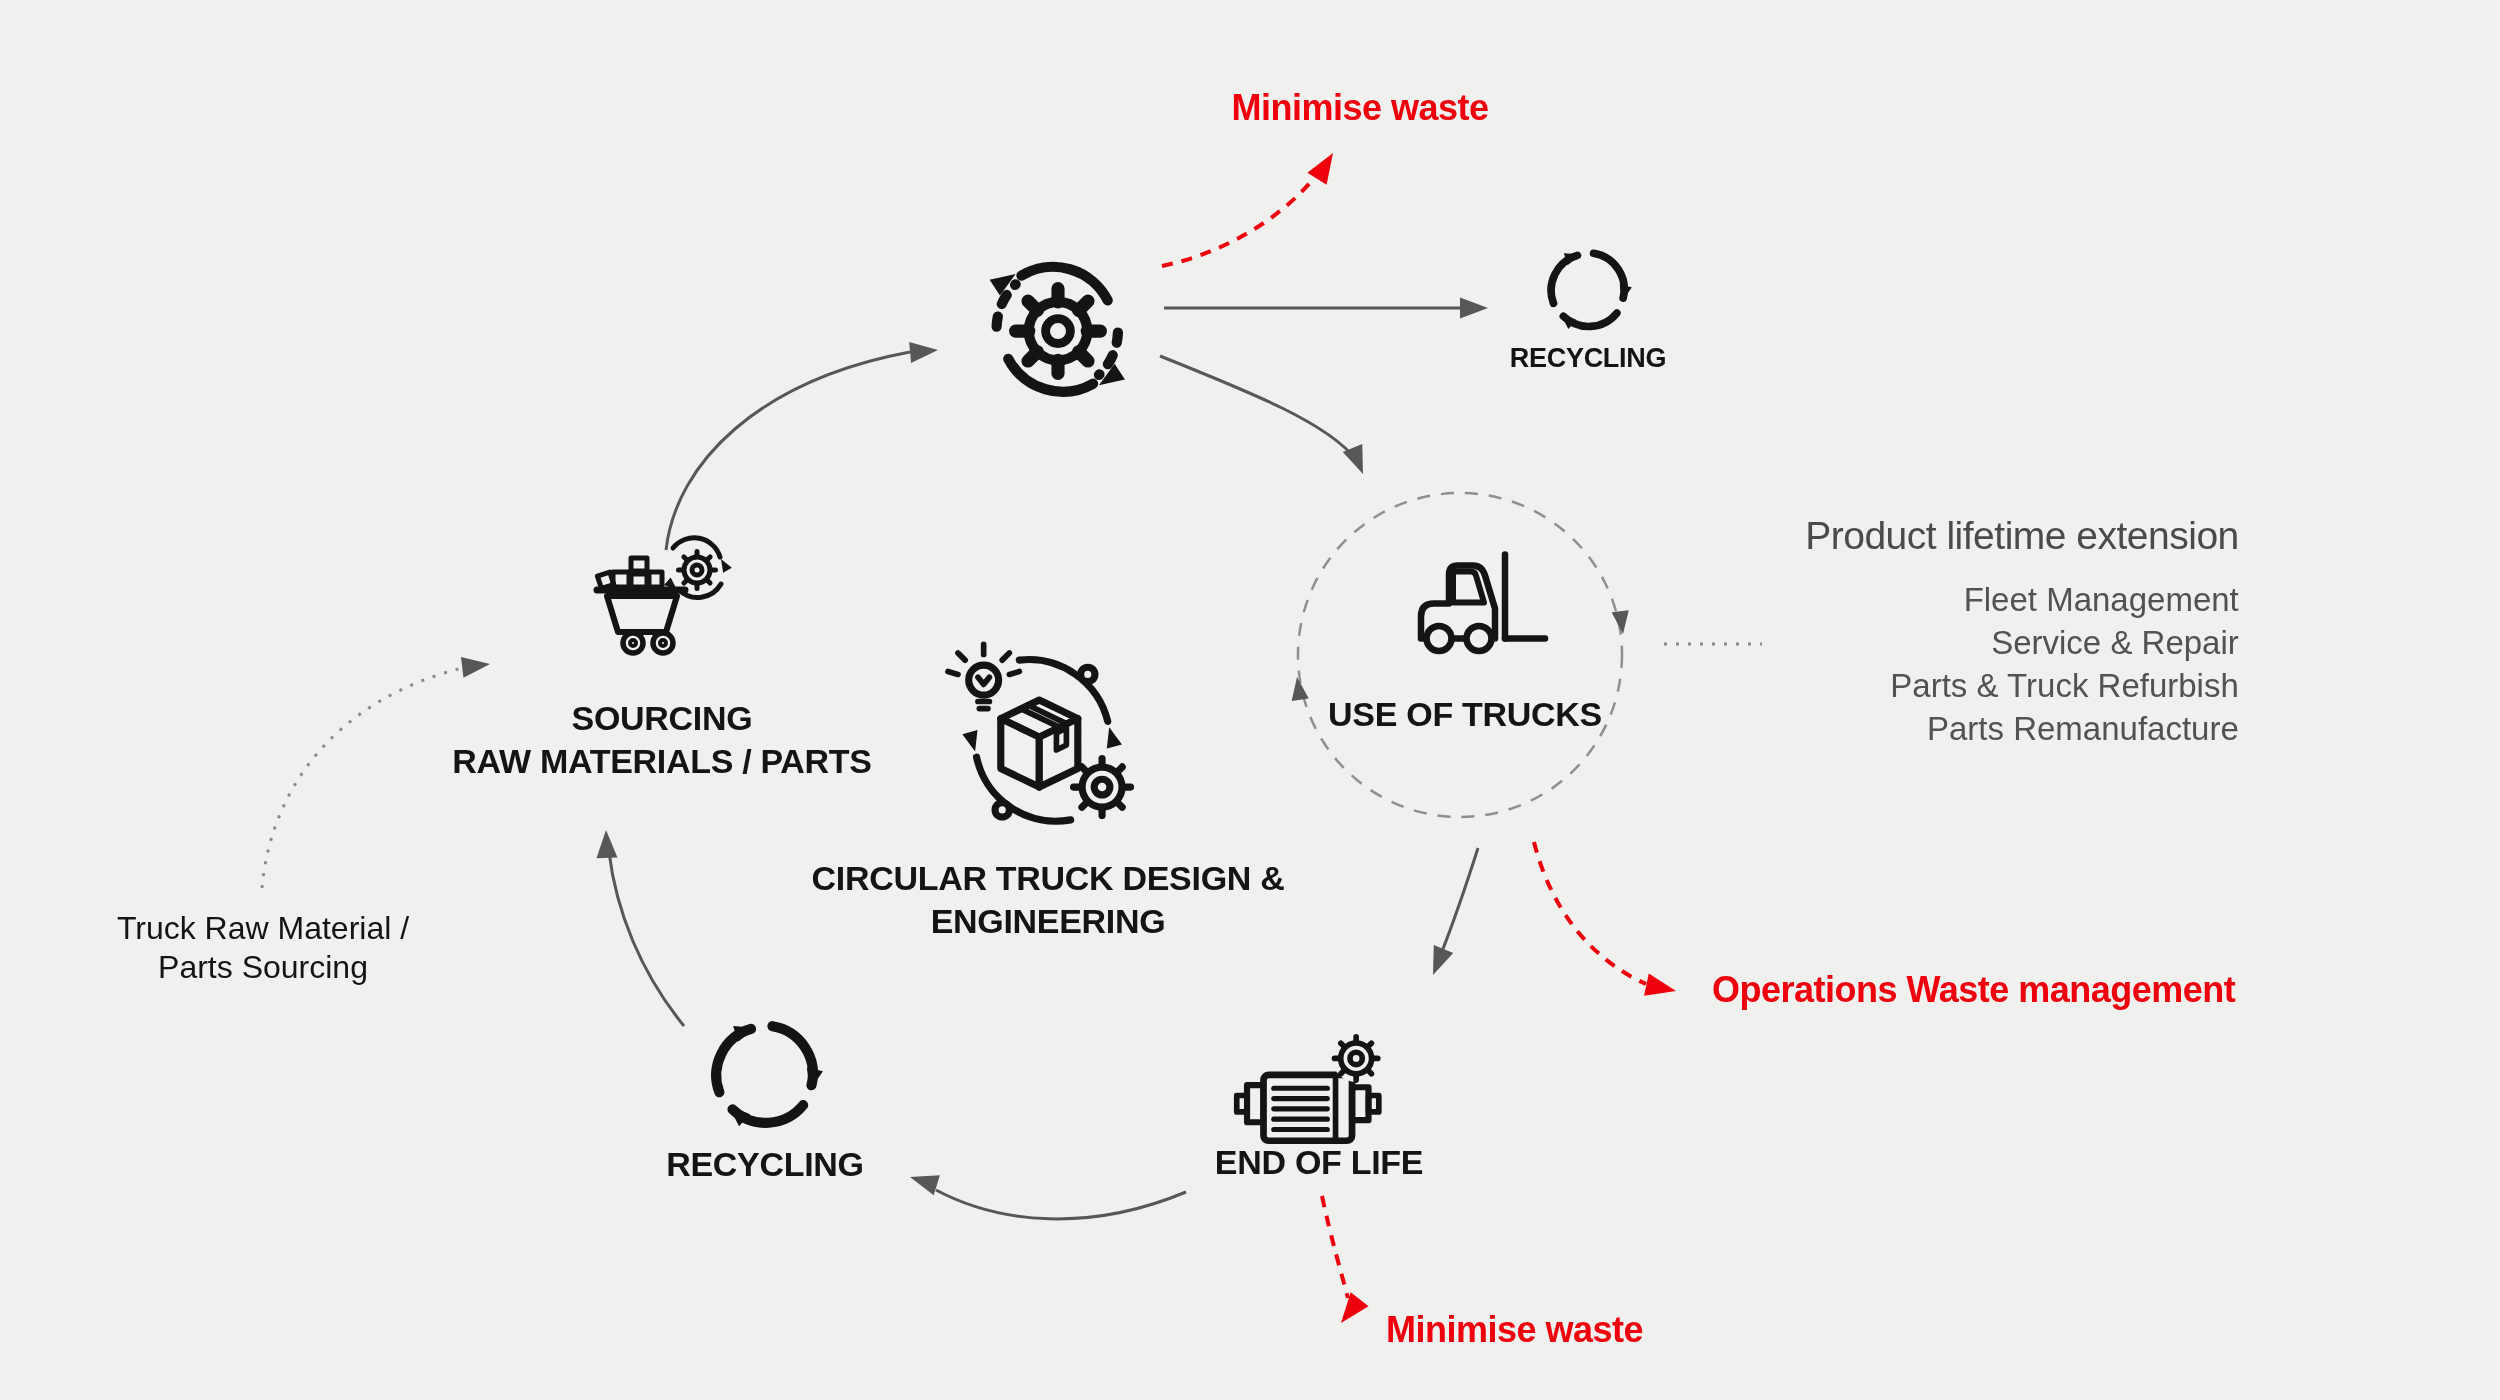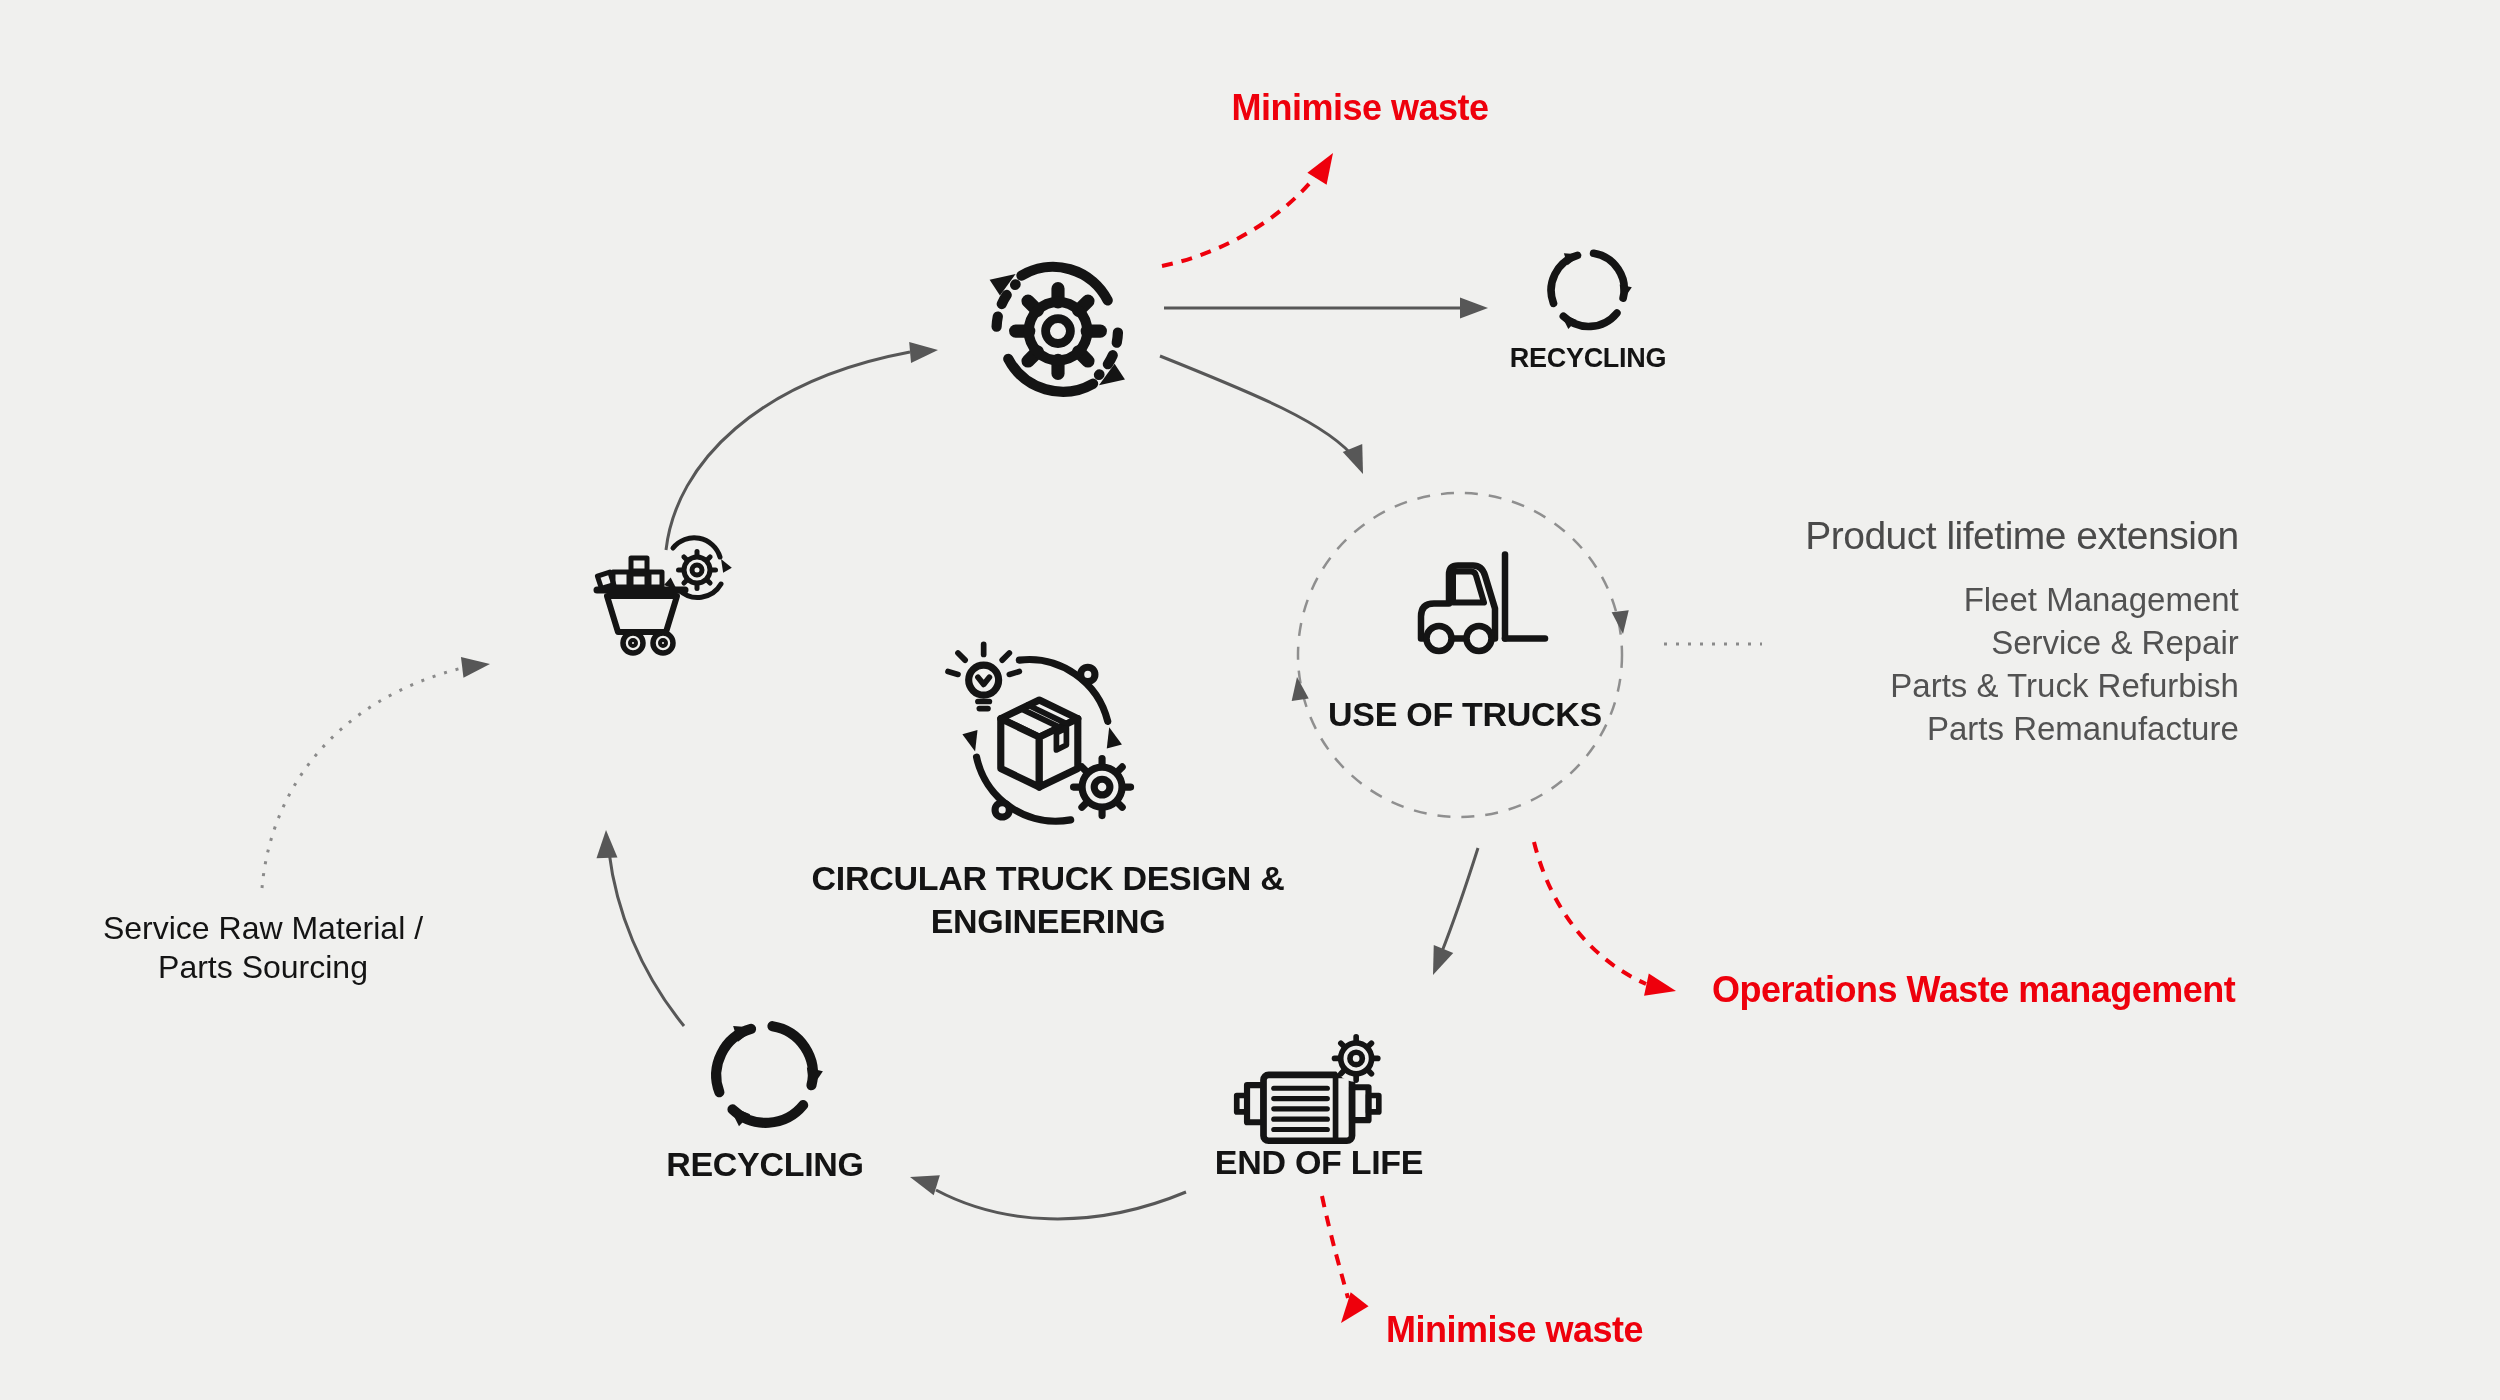--- a/index.html
+++ b/index.html
@@ -266,38 +266,42 @@
         </g>
       </g>
     </svg>
   </div>
 
 
   <div class="abs ctr node-label small" style="left:1588px;top:358px;">RECYCLING</div>
 
   <div class="abs ctr node-label" style="left:1465px;top:714px;">USE OF TRUCKS</div>
 
+  <div class="abs ctr node-label" style="left:662px;top:740px;">
+    <div>SOURCING</div>
+    <div>RAW MATERIALS / PARTS</div>
+  </div>
 
   <div class="abs ctr node-label" style="left:1048px;top:900px;">
     <div>CIRCULAR TRUCK DESIGN &amp;</div>
     <div>ENGINEERING</div>
   </div>
 
   <div class="abs ctr node-label" style="left:1319px;top:1162px;">END OF LIFE</div>
 
   <div class="abs ctr node-label" style="left:765px;top:1164px;">RECYCLING</div>
 
   <div class="abs ctr red-note" style="left:1360px;top:108px;">Minimise waste</div>
 
   <div class="abs vctr red-note" style="left:1712px;top:990px;">Operations Waste management</div>
 
   <div class="abs vctr red-note" style="left:1386px;top:1330px;">Minimise waste</div>
 
   <div class="abs ctr virgin-note" style="left:263px;top:948px;">
-    <div>Service Raw Material /</div>
+    <div>Truck Raw Material /</div>
     <div>Parts Sourcing</div>
   </div>
 
   <div class="abs panel" style="left:2022px;top:512px;transform:translateX(-50%);">
     <div class="panel-title">Product lifetime extension</div>
     <div class="panel-items">
       <div class="panel-item">Fleet Management</div>
       <div class="panel-item">Service &amp; Repair</div>
       <div class="panel-item">Parts &amp; Truck Refurbish</div>
       <div class="panel-item">Parts Remanufacture</div>

